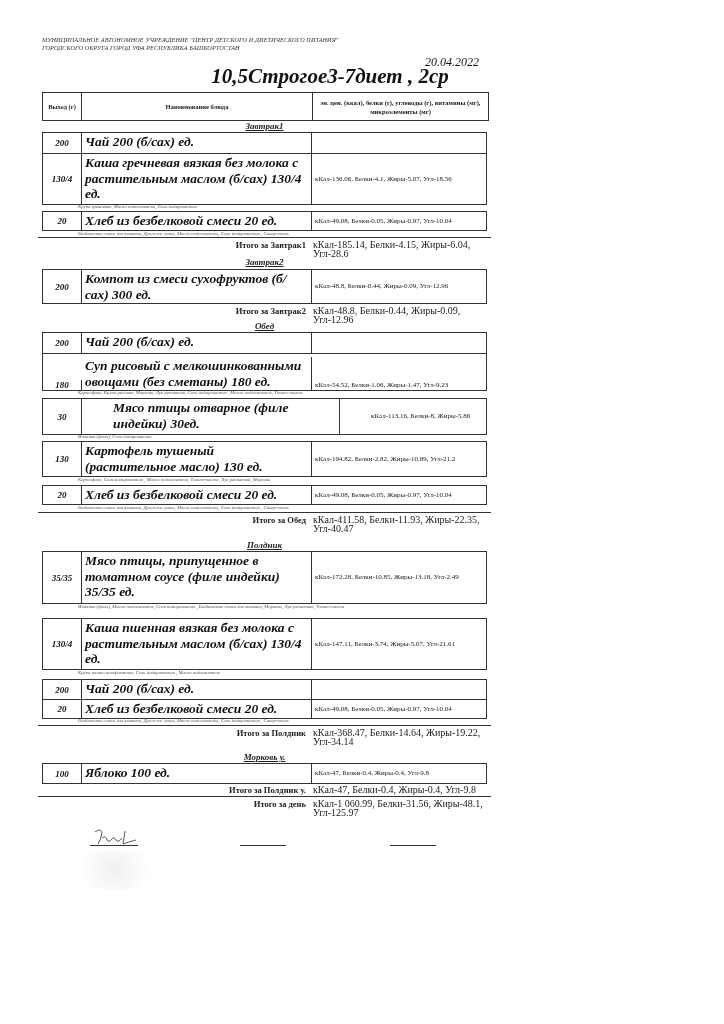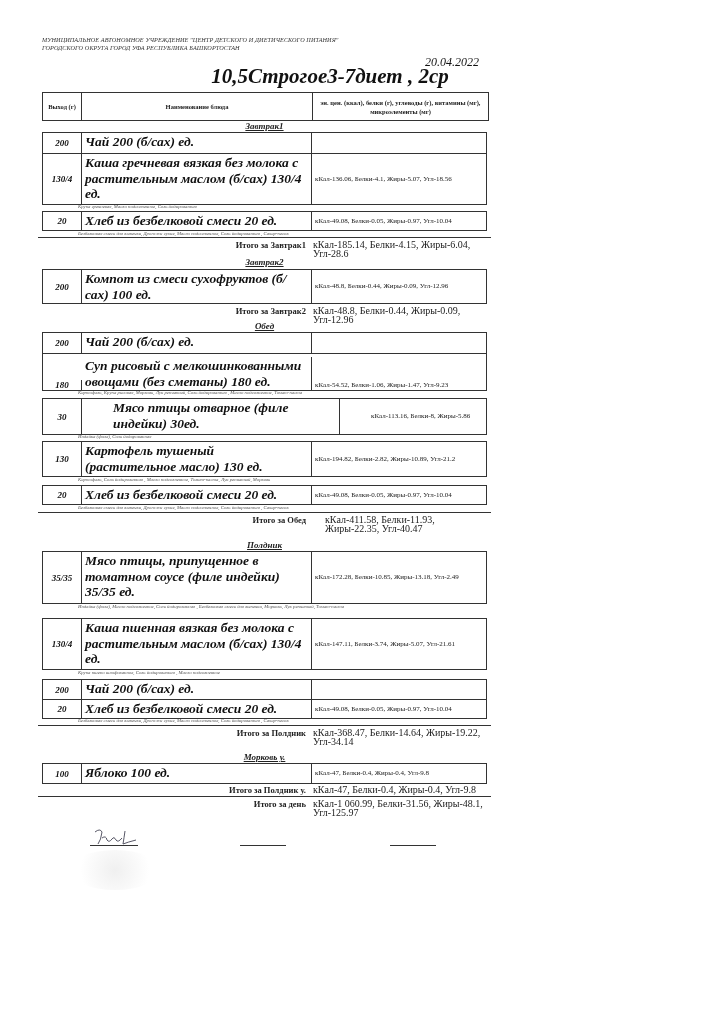--- a/index.html
+++ b/index.html
@@ -66,21 +66,21 @@
 <div class="rule" style="top:237px;"></div>
 <div class="tot" style="top:240px;">
   <div class="tl">Итого за Завтрак1</div>
   <div class="tv">кКал-185.14, Белки-4.15, Жиры-6.04, Угл-28.6</div>
 </div>
 
 <div class="sec" style="top:257px;">Завтрак2</div>
 <div class="tbl" style="top:269px;">
   <div class="row" style="height:33px;">
     <div class="q">200</div>
-    <div class="n">Компот из смеси сухофруктов (б/сах) 100 ед.</div>
+    <div class="n">Компот из смеси сухофруктов (б/сах) 300 ед.</div>
     <div class="v">кКал-48.8, Белки-0.44, Жиры-0.09, Угл-12.96</div>
   </div>
 </div>
 <div class="tot" style="top:306px;">
   <div class="tl">Итого за Завтрак2</div>
   <div class="tv">кКал-48.8, Белки-0.44, Жиры-0.09, Угл-12.96</div>
 </div>
 
 <div class="sec" style="top:321px;">Обед</div>
 <div class="tbl" style="top:332px;">
@@ -114,21 +114,21 @@
 <div class="ing" style="top:477px;">Картофель, Соль йодированная , Масло подсолнечное, Томат-паста, Лук репчатый, Морковь</div>
 <div class="tbl" style="top:485px;">
   <div class="row" style="height:18px;">
     <div class="q">20</div>
     <div class="n">Хлеб из безбелковой смеси 20 ед.</div>
     <div class="v">кКал-49.08, Белки-0.05, Жиры-0.97, Угл-10.04</div>
   </div>
 </div>
 <div class="ing" style="top:505px;">Безбелковая смесь для выпечки, Дрожжи сухие, Масло подсолнечное, Соль йодированная , Сахар-песок</div>
 <div class="rule" style="top:512px;"></div>
-<div class="tot" style="top:515px;gap:12px;">
+<div class="tot" style="top:515px;">
   <div class="tl">Итого за Обед</div>
   <div class="tv" style="width:160px;">кКал-411.58, Белки-11.93, Жиры-22.35, Угл-40.47</div>
 </div>
 
 <div class="sec" style="top:540px;">Полдник</div>
 <div class="tbl" style="top:551px;">
   <div class="row" style="height:51px;">
     <div class="q">35/35</div>
     <div class="n">Мясо птицы, припущенное в томатном соусе (филе индейки) 35/35 ед.</div>
     <div class="v">кКал-172.28, Белки-10.85, Жиры-13.18, Угл-2.49</div>

